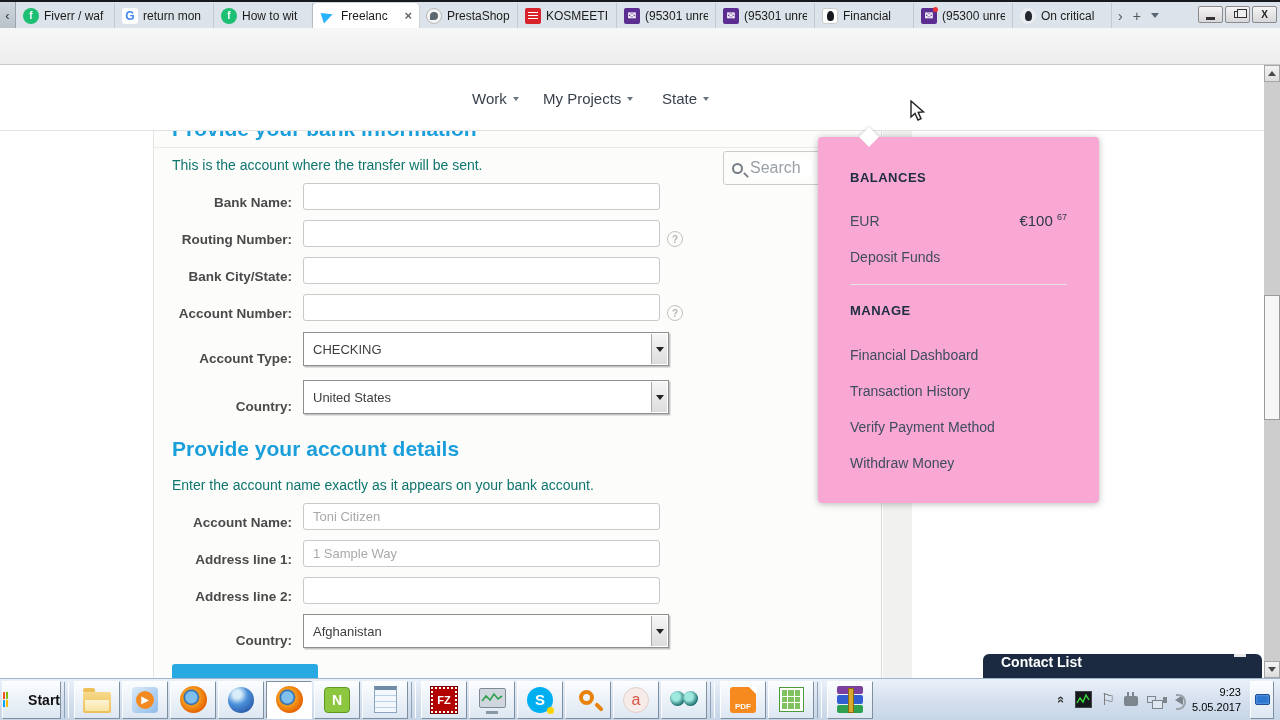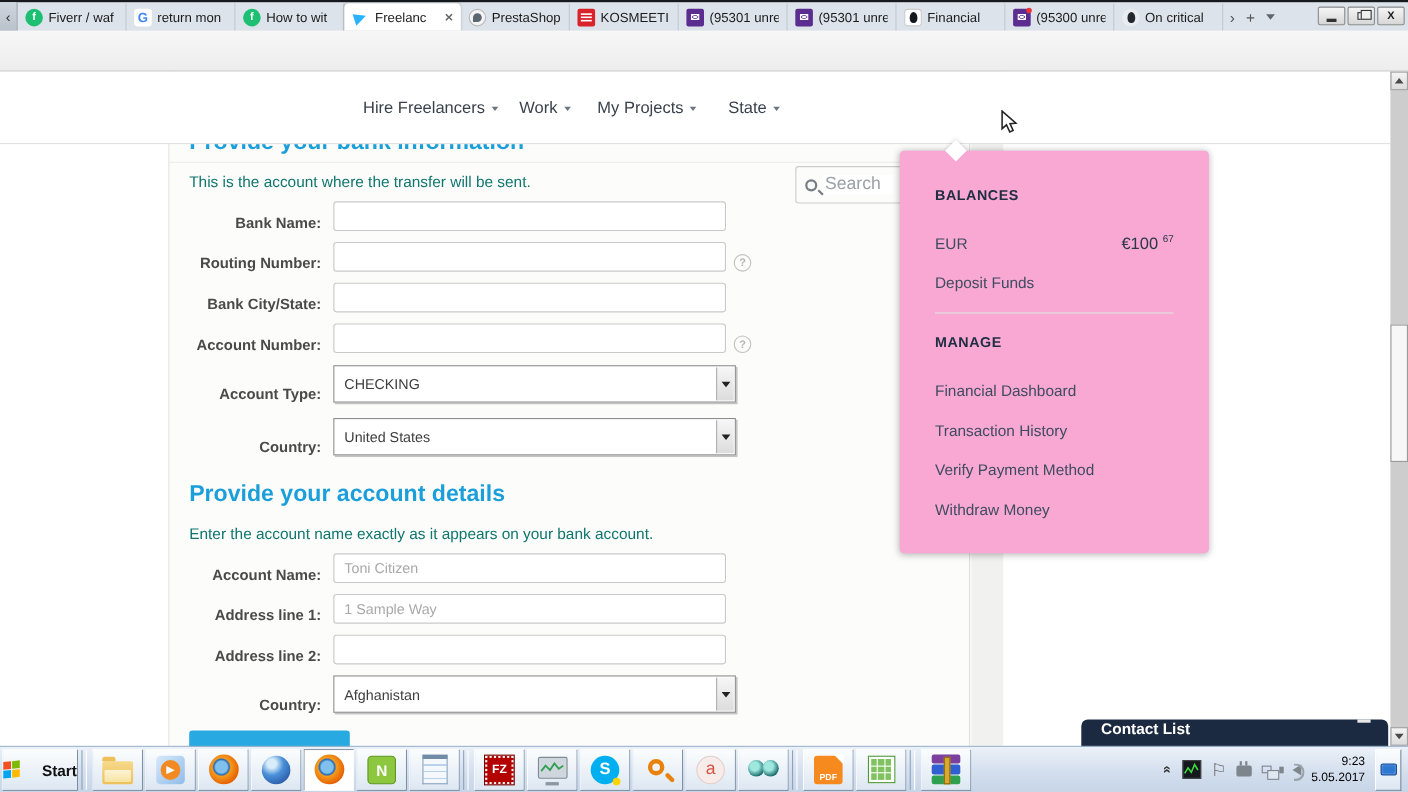--- a/index.html
+++ b/index.html
@@ -117,21 +117,21 @@
 
   
   .contact{position:absolute;left:983px;top:654px;width:279px;height:34px;background:#1b2a40;border-radius:6px 6px 0 0;display:flex;align-items:flex-start;z-index:25}
   .contact .ctitle{color:#fff;font-size:14px;font-weight:bold;margin-left:18px}
   .contact .cmin{margin-left:auto;margin-right:16px;width:12px;height:3px;background:#e8e8e8}
 
   
   .taskbar{position:absolute;left:0;bottom:0;width:1280px;height:42px;background:linear-gradient(#ebf1f9,#d4dfee 55%,#c6d5e7);border-top:1px solid #9db4cd;display:flex;align-items:center;padding:0 2px;z-index:30}
   .tbtn{height:38px;border:1px solid;border-color:#fdfdfd #7e8fa0 #7e8fa0 #fdfdfd;background:linear-gradient(#fbfdfe,#dde7f2);display:flex;align-items:center;justify-content:center;flex:none;border-radius:1px}
   .tbtn.active{border-color:#7e8fa0 #fdfdfd #fdfdfd #7e8fa0;background:#fff}
-  .startbtn{width:69px;gap:20px;font-size:14px;font-weight:bold;color:#111}
+  .startbtn{width:59px;gap:20px;font-size:14px;font-weight:bold;color:#111}
   .winflag{width:16px;height:15px;display:grid;grid-template-columns:1fr 1fr;grid-template-rows:1fr 1fr;gap:1px;transform:skewY(-6deg)}
   .winflag i:nth-child(1){background:#f25022}.winflag i:nth-child(2){background:#7fba00}
   .winflag i:nth-child(3){background:#00a4ef}.winflag i:nth-child(4){background:#ffb900}
   .ql{width:46px;margin-left:2px}
   .tsep{width:5px;height:36px;border-left:1px solid #8ea2b8;border-right:1px solid #fff;margin:0 3px;flex:none}
   .tray{margin-left:auto;display:flex;align-items:center;gap:9px;padding-right:4px}
   .trayico{color:#555;display:flex;align-items:center;justify-content:center}
   .chevup{font-size:13px;color:#333;transform:rotate(90deg);font-weight:bold}
   .clock{font-size:11px;color:#000;text-align:right;line-height:1.35}
   .showdesk{width:24px;height:38px;border:1px solid;border-color:#fdfdfd #7e8fa0 #7e8fa0 #fdfdfd;background:linear-gradient(#fbfdfe,#dde7f2);display:flex;align-items:center;justify-content:center}
@@ -360,24 +360,20 @@
     <div class="fselect">
       <span class="selval">Afghanistan</span>
       <span class="selbtn">
           <i class="tri"></i>
         </span>
     </div>
   </div>
   <button class="bluebtn"></button>
 
   <div class="fnav">
-    <div class="navlink" style="left:330px">
-        <span>Hire Freelancers</span>
-        <i class="caret"></i>
-      </div>
     <div class="navlink" style="left:472px">
         <span>Work</span>
         <i class="caret"></i>
       </div>
     <div class="navlink" style="left:543px">
         <span>My Projects</span>
         <i class="caret"></i>
       </div>
     <div class="navlink" style="left:662px">
         <span>State</span>

